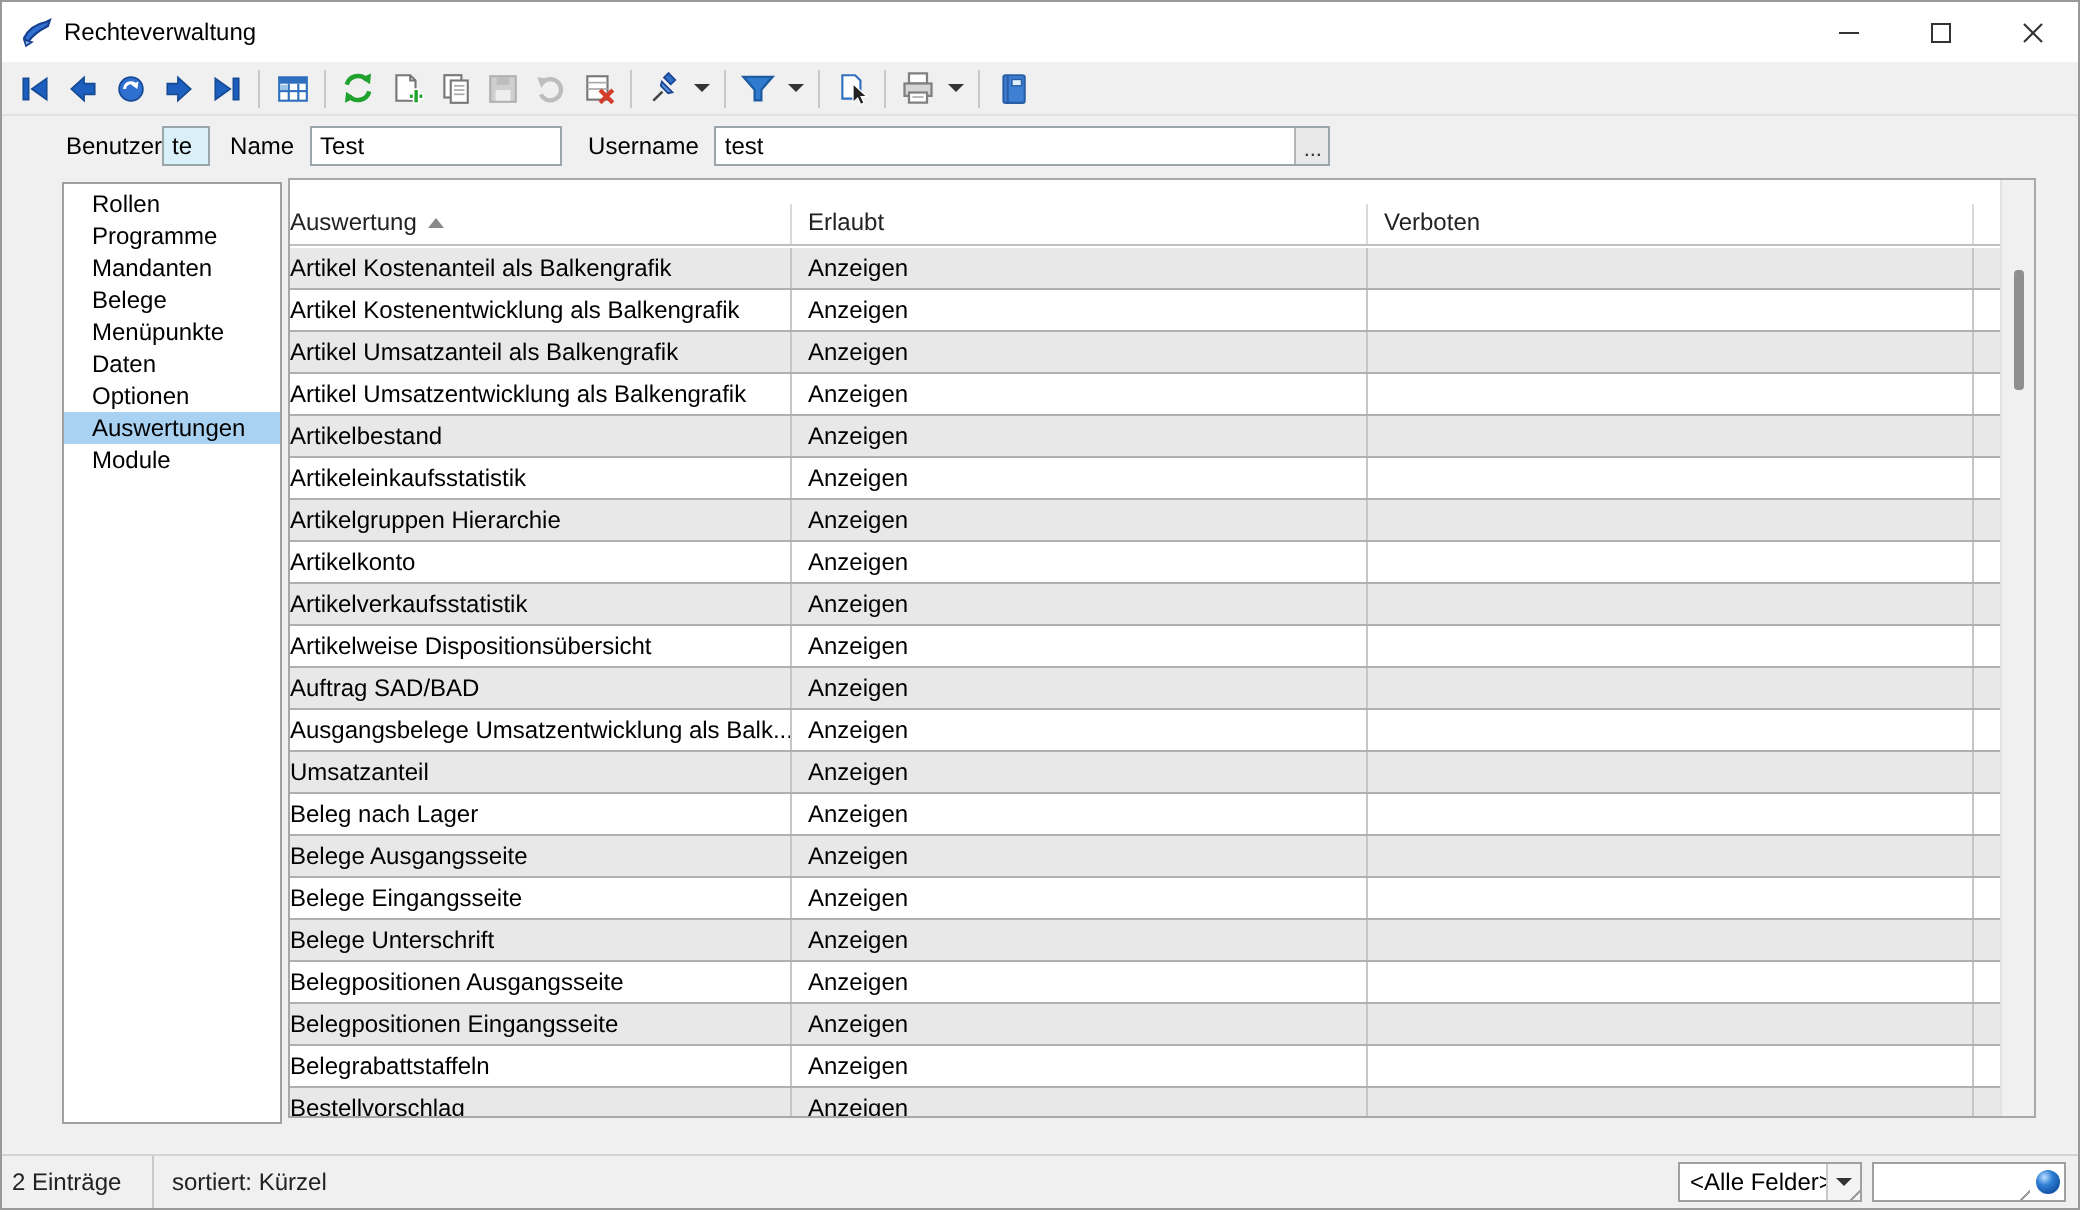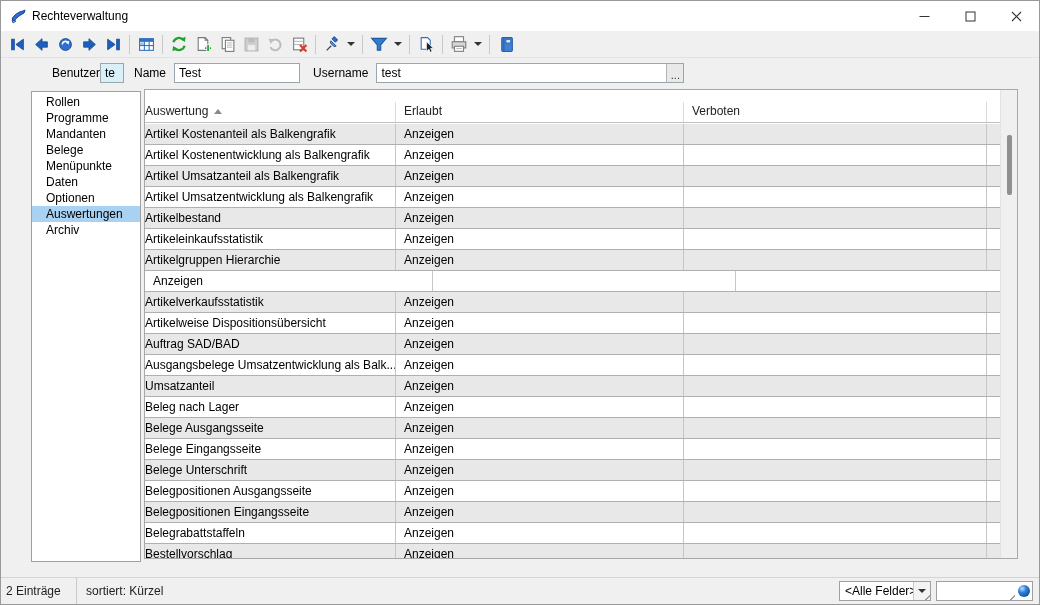--- a/index.html
+++ b/index.html
@@ -45,21 +45,21 @@
   
   .formrow {
     position:absolute; left:0; top:57px; right:0; height:29px;
     background:#f0f0f0; display:flex; align-items:center;
   }
   .formrow label { color:#000; }
   .formrow input {
     height:20px; border:1px solid #9aa6ac; background:#fff;
     font-family:"Liberation Sans",sans-serif; font-size:12px; padding:0 4px; outline:none;
   }
-  .lbl-benutzer { margin-left:51px;text-align:center; }
+  .lbl-benutzer { margin-left:32px;text-align:center; }
   .inp-benutzer { width:24px; background:#d9f0f8 !important; }
   .lbl-name { margin-left:10px; }
   .inp-name { width:126px; margin-left:8px; }
   .lbl-username { margin-left:13px; }
   .username-wrap { position:relative; margin-left:8px; }
   .inp-username { width:308px; }
   .ellipsis-btn {
     position:absolute; right:1px; top:1px; width:17px; height:18px;
     background:#e9e9e9; border-left:1px solid #b5b5b5;
     display:flex; align-items:flex-end; justify-content:center;
@@ -324,21 +324,21 @@
 
     <div class="listbox">
         <div class="lb-item"><span>Rollen</span></div>
         <div class="lb-item"><span>Programme</span></div>
         <div class="lb-item"><span>Mandanten</span></div>
         <div class="lb-item"><span>Belege</span></div>
         <div class="lb-item"><span>Menüpunkte</span></div>
         <div class="lb-item"><span>Daten</span></div>
         <div class="lb-item"><span>Optionen</span></div>
         <div class="lb-item selected"><span>Auswertungen</span></div>
-        <div class="lb-item"><span>Archiv</span></div>
+        <div class="lb-item"><span>Module</span></div>
       </div>
 
     <div class="panel">
       <div class="thead">
         <div class="th c1">
           <span>Auswertung</span><span class="sort-arrow"></span>
         </div>
         <div class="th c2">
           <span>Erlaubt</span>
         </div>
@@ -384,20 +384,21 @@
     <div class="td c3"></div>
     <div class="td c4"></div>
   </div>
           <div class="tr alt">
     <div class="td c1">Artikelgruppen Hierarchie</div>
     <div class="td c2">Anzeigen</div>
     <div class="td c3"></div>
     <div class="td c4"></div>
   </div>
           <div class="tr">
+    <div class="td c1">Artikelkonto</div>
     <div class="td c2">Anzeigen</div>
     <div class="td c3"></div>
     <div class="td c4"></div>
   </div>
           <div class="tr alt">
     <div class="td c1">Artikelverkaufsstatistik</div>
     <div class="td c2">Anzeigen</div>
     <div class="td c3"></div>
     <div class="td c4"></div>
   </div>

